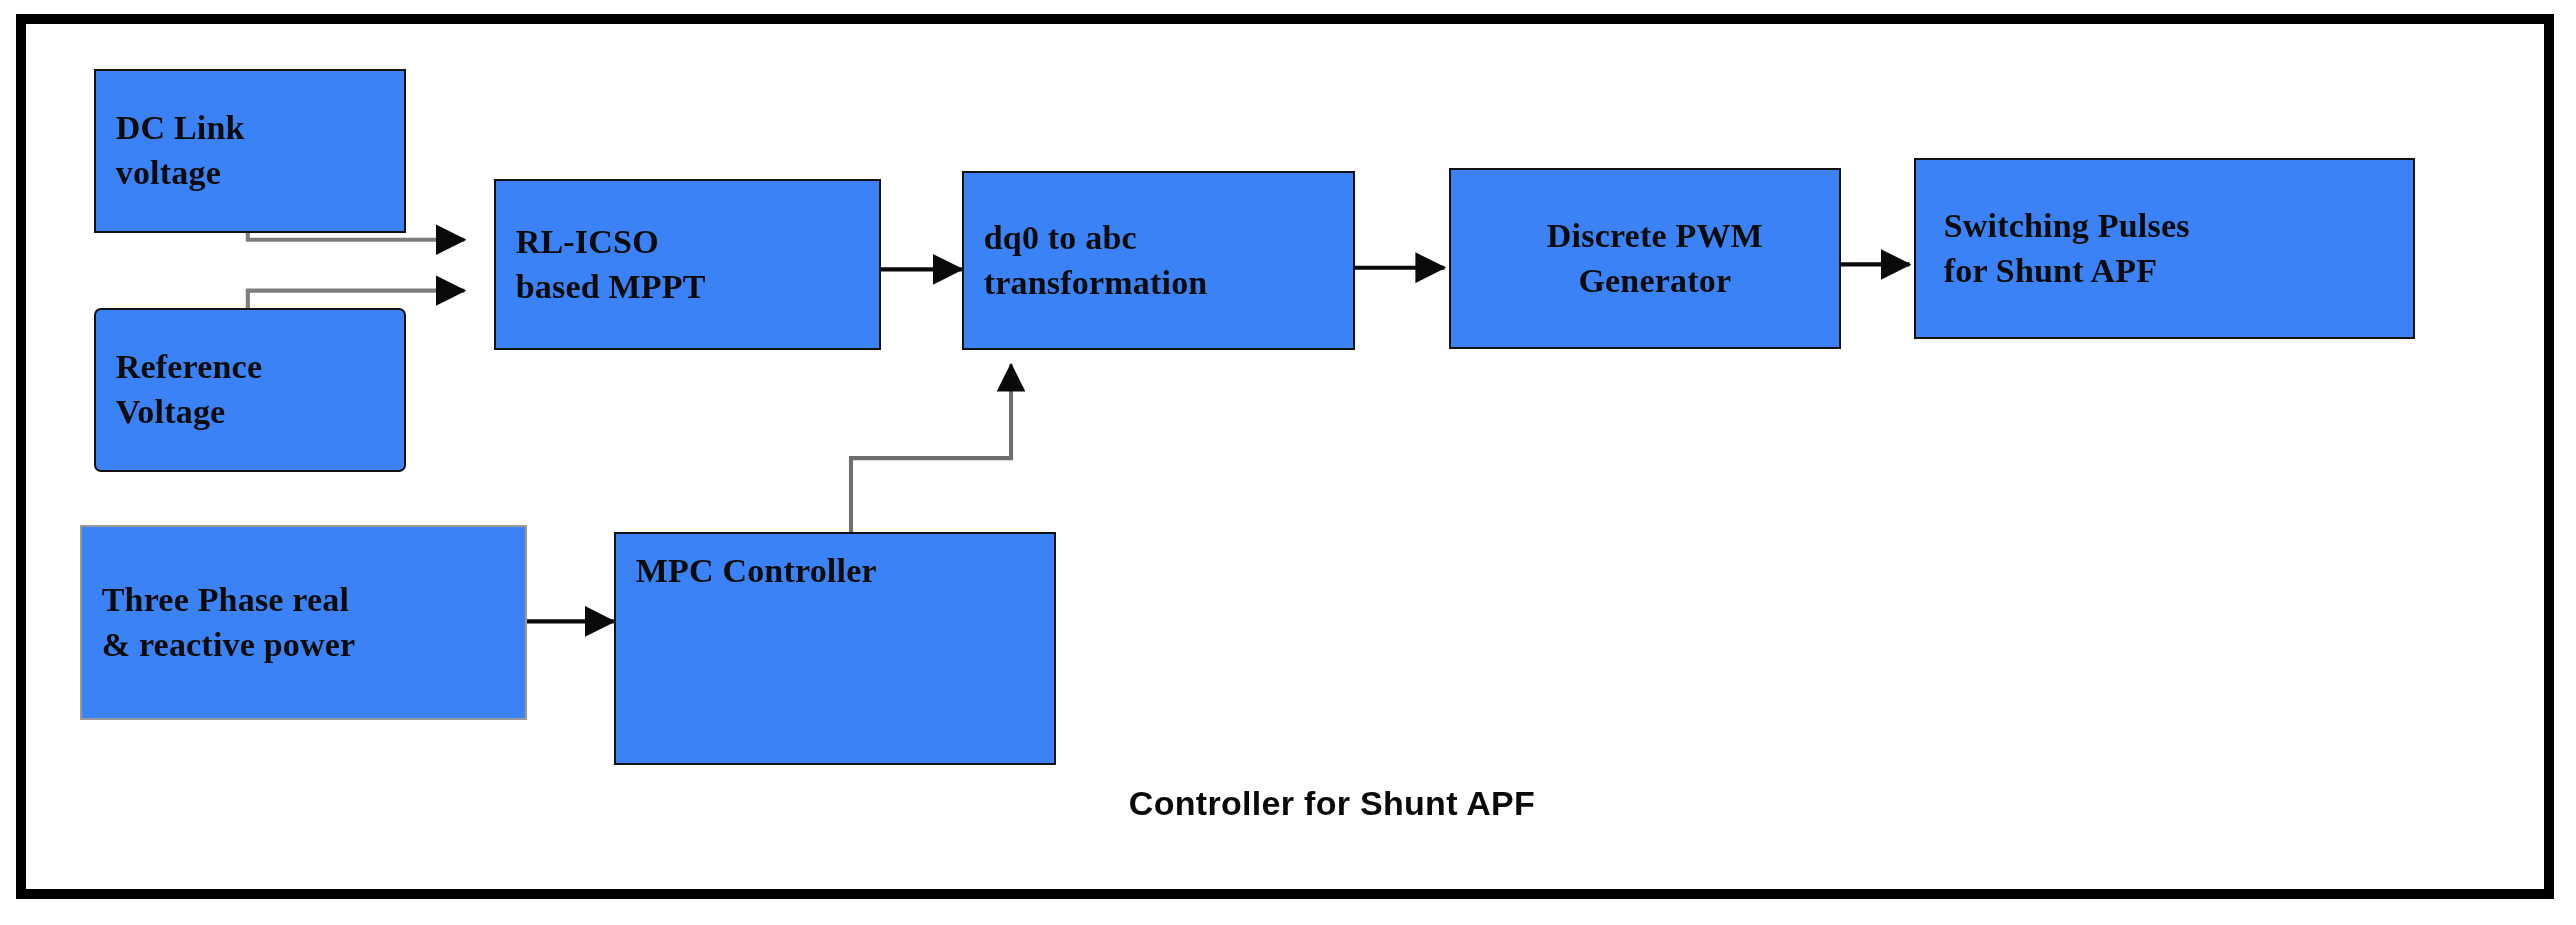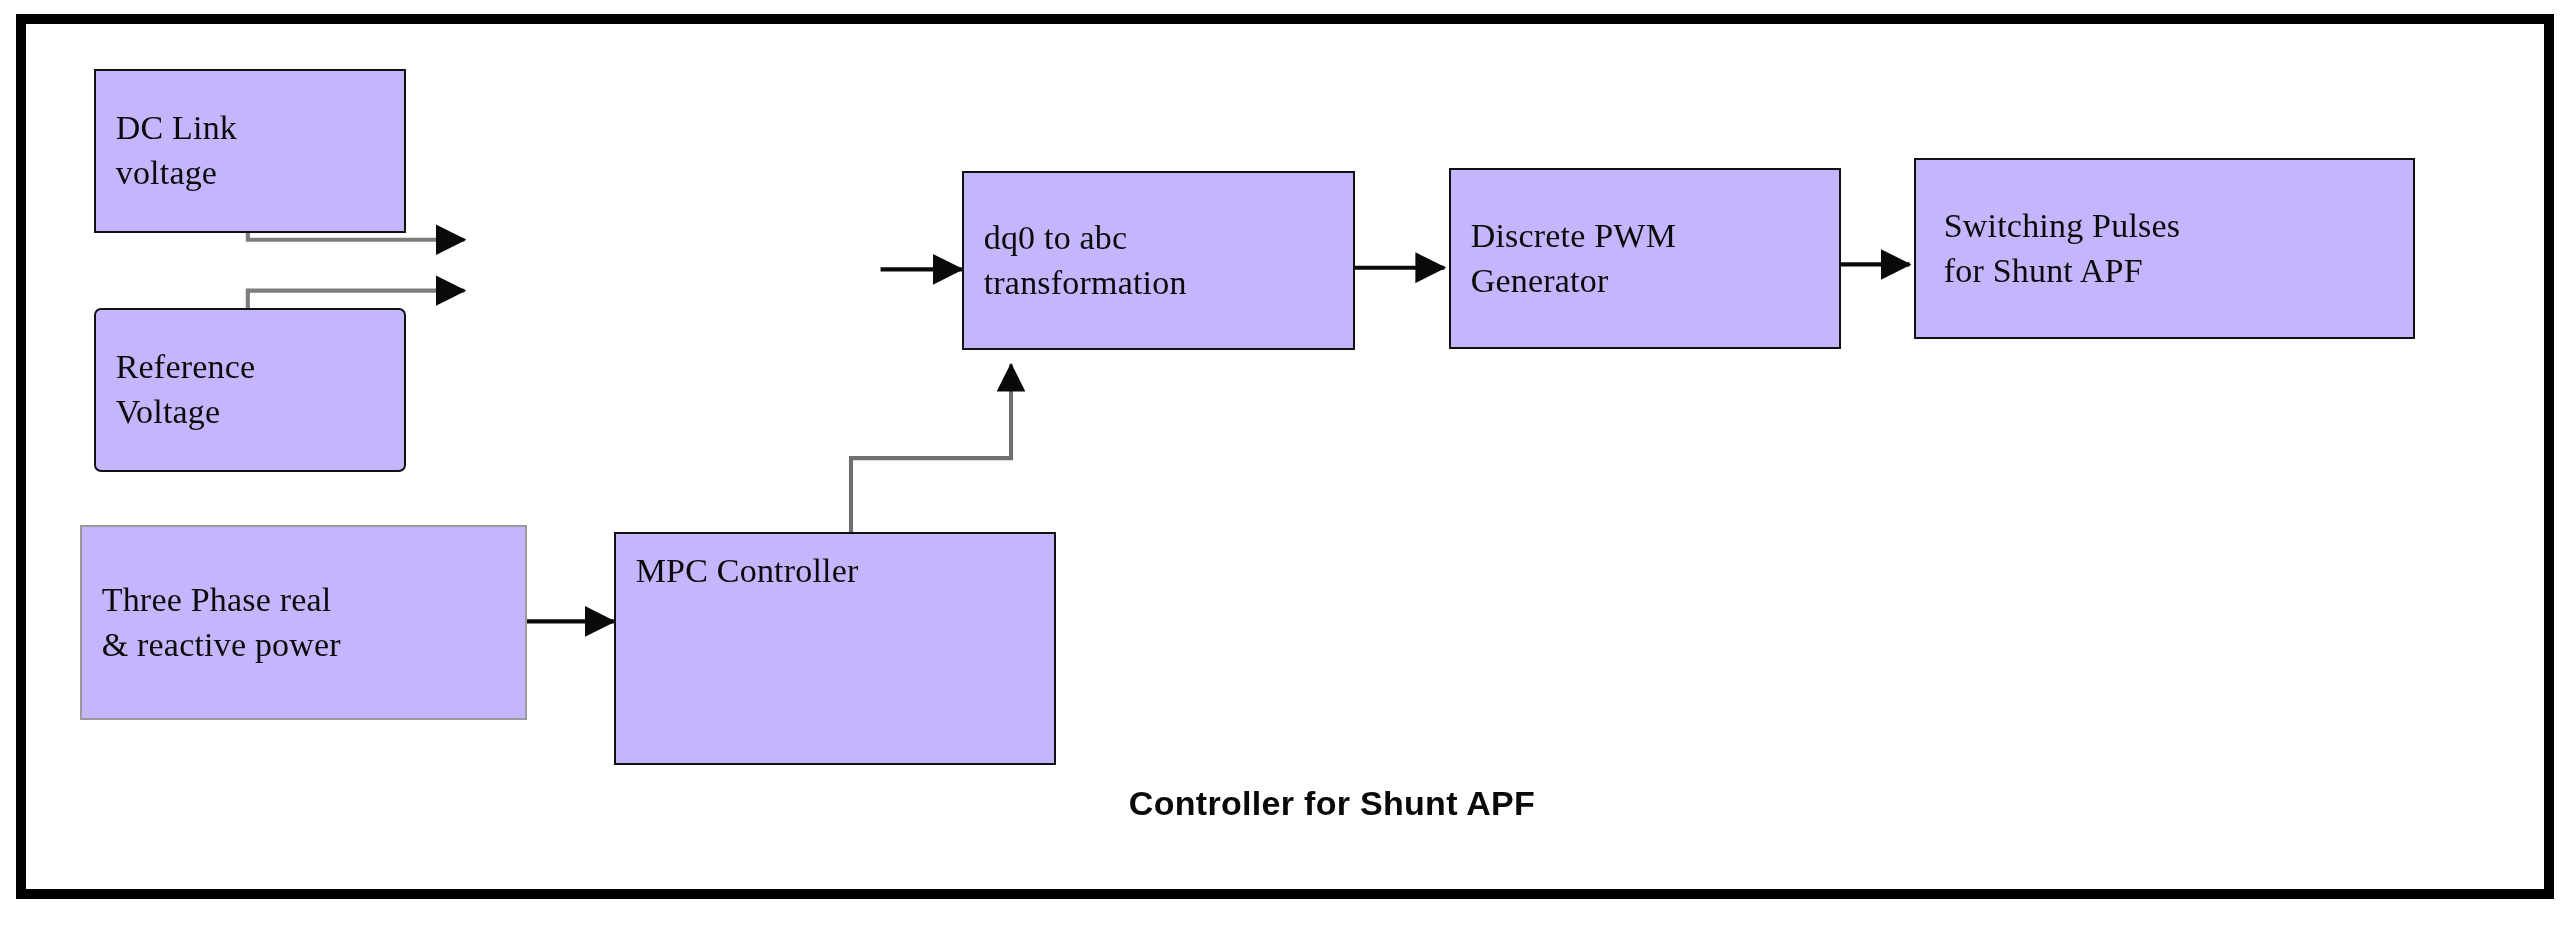--- a/index.html
+++ b/index.html
@@ -41,25 +41,26 @@
     position: absolute;
     left: 0;
     top: 0;
     width: 2576px;
     height: 926px;
     pointer-events: none;
   }
   .block {
     position: absolute;
     box-sizing: border-box;
-    background: #c4b5fd;
+    background: #3b82f6;
     border: 2.5px solid #111111;
     display: flex;
     flex-direction: column;
     justify-content: center;
+    font-weight: bold;
   }
   .block.top-align {
     justify-content: flex-start;
   }
   .block.gray-border {
     border: 2.5px solid #9a9a9a;
   }
   .block .line {
     display: block;
     color: #0b0b0b;
@@ -141,27 +142,31 @@
     <div class="block" style="left:94px; top:69px; width:312px; height:164px;">
       <span class="line">DC Link</span>
       <span class="line">voltage</span>
     </div>
 
     <div class="block" style="left:94px; top:308px; width:312px; height:164px;border-radius:7px;">
       <span class="line">Reference</span>
       <span class="line">Voltage</span>
     </div>
 
+    <div class="block" style="left:494px; top:179px; width:387px; height:171px;">
+      <span class="line">RL-ICSO</span>
+      <span class="line">based MPPT</span>
+    </div>
 
     <div class="block" style="left:962px; top:171px; width:393px; height:179px;">
       <span class="line">dq0 to abc</span>
       <span class="line">transformation</span>
     </div>
 
-    <div class="block" style="left:1449px; top:168px; width:392px; height:181px;">
+    <div class="block" style="left:1449px; top:168px; width:392px; height:181px;text-align:center;">
       <span class="line">Discrete PWM</span>
       <span class="line">Generator</span>
     </div>
 
     <div class="block" style="left:1914px; top:158px; width:501px; height:181px;padding-left:8px;">
       <span class="line">Switching Pulses</span>
       <span class="line">for Shunt APF</span>
     </div>
 
     <div class="block gray-border" style="left:80px; top:525px; width:447px; height:195px;">

